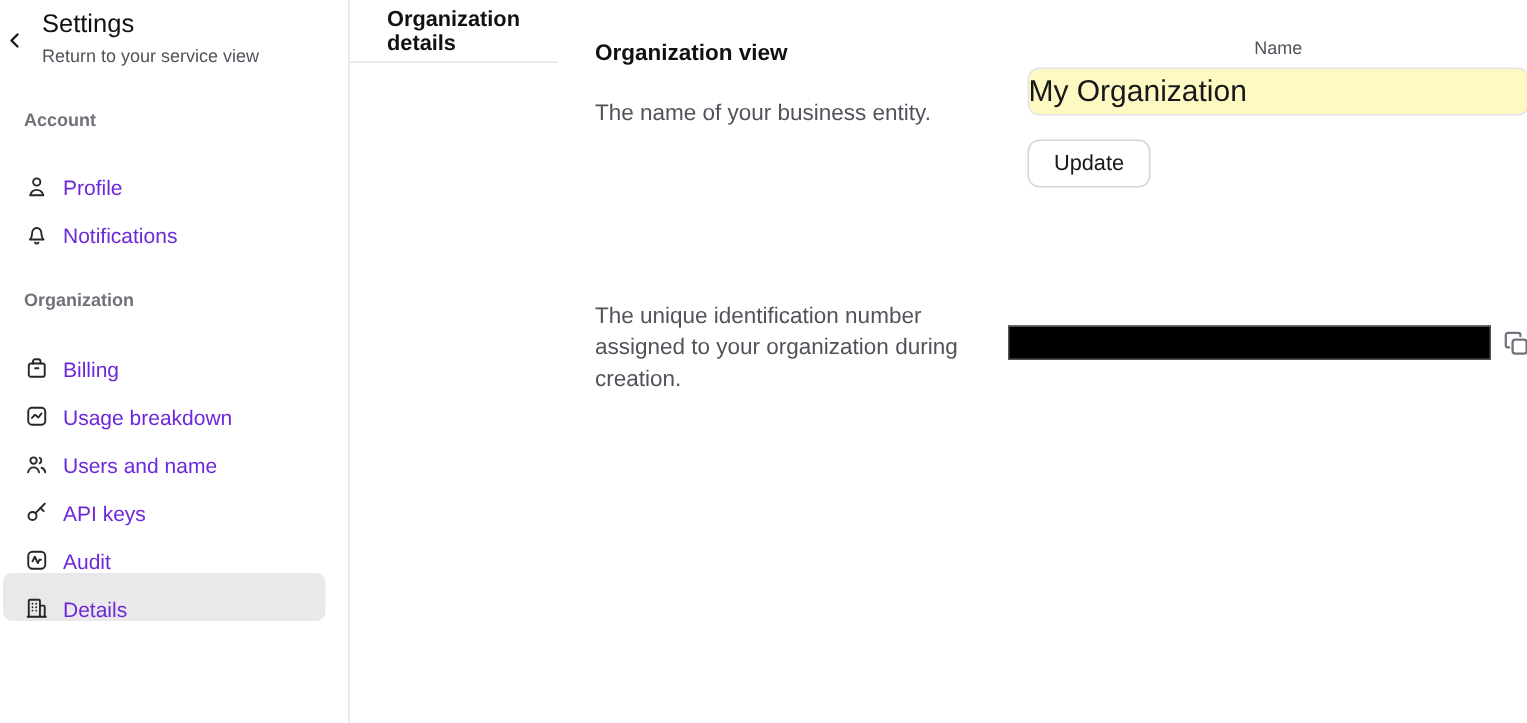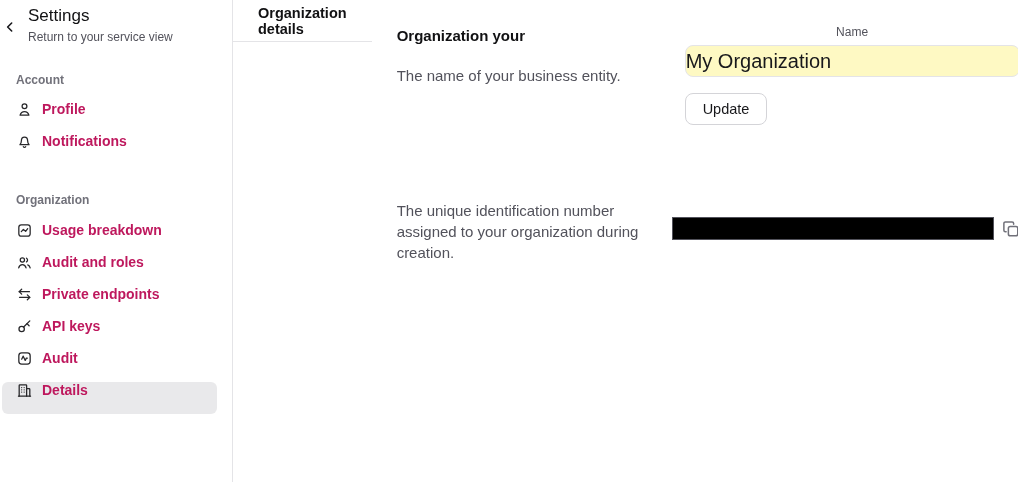--- a/index.html
+++ b/index.html
@@ -52,29 +52,28 @@
     font-size: 12px;
     font-weight: bold;
     color: #71717a;
     margin: 28px 16px 0 16px;
     line-height: 14px;
   }
   .nav { margin-top: 14px; }
   .nav-org { margin-top: 15px; }
   .nav-item {
     display: flex;
-    align-items: flex-start;
+    align-items: flex-end;
     height: 32px;
     margin: 0 15px 0 2px;
     padding-left: 14px;
     border-radius: 6px;
     font-size: 14px;
-    color: #be185d;
+    color: #6d28d9;
     cursor: pointer;
-    font-weight: bold;
   }
   .nav-item .icon {
     width: 17px;
     height: 17px;
     margin-right: 9px;
     color: #27272a;
     flex: 0 0 17px;
   }
   .nav-item.selected { background: #e9e9eb; }
 
@@ -201,47 +200,46 @@
       </span>
       <span>Notifications</span>
     </div>
   </nav>
 
   <div class="section-label">Organization</div>
   <nav class="nav nav-org">
     <div class="nav-item">
       <span class="icon">
         <svg viewBox="0 0 24 24" fill="none" stroke="currentColor" stroke-width="1.8" stroke-linecap="round" stroke-linejoin="round">
+            <rect x="4.5" y="7.5" width="15" height="12.5" rx="2"></rect>
+            <path d="M8.5 7.5v-2a2 2 0 0 1 2-2h3a2 2 0 0 1 2 2v2"></path>
+            <path d="M10.5 12h3"></path>
+          </svg>
+      </span>
+      <span>Billing</span>
+    </div>
+    <div class="nav-item">
+      <span class="icon">
+        <svg viewBox="0 0 24 24" fill="none" stroke="currentColor" stroke-width="1.8" stroke-linecap="round" stroke-linejoin="round">
             <rect x="4" y="4" width="16" height="16" rx="3.5"></rect>
             <path d="m7.5 13.6 2.9-3.1 3.2 2.6 2.9-3.7"></path>
           </svg>
       </span>
       <span>Usage breakdown</span>
     </div>
     <div class="nav-item">
       <span class="icon">
         <svg viewBox="0 0 24 24" fill="none" stroke="currentColor" stroke-width="1.8" stroke-linecap="round" stroke-linejoin="round">
             <circle cx="9" cy="8.5" r="3"></circle>
             <path d="M3.8 19.5c.8-3 2.9-4.6 5.2-4.6s4.4 1.6 5.2 4.6"></path>
             <path d="M14.8 5.9a3 3 0 0 1 0 5.2"></path>
             <path d="M16.6 15.3c1.7.6 2.9 2 3.4 4.2"></path>
           </svg>
       </span>
-      <span>Audit and roles</span>
-    </div>
-    <div class="nav-item">
-      <span class="icon">
-        <svg viewBox="0 0 24 24" fill="none" stroke="currentColor" stroke-width="1.8" stroke-linecap="round" stroke-linejoin="round">
-            <path d="M8 4.5 4.5 8 8 11.5"></path>
-            <path d="M4.5 8H19"></path>
-            <path d="m16 12.5 3.5 3.5-3.5 3.5"></path>
-            <path d="M19.5 16H5"></path>
-          </svg>
-      </span>
-      <span>Private endpoints</span>
+      <span>Users and name</span>
     </div>
     <div class="nav-item">
       <span class="icon">
         <svg viewBox="0 0 24 24" fill="none" stroke="currentColor" stroke-width="1.8" stroke-linecap="round" stroke-linejoin="round">
             <circle cx="8" cy="15.5" r="3.8"></circle>
             <path d="M10.8 12.8 19.5 4"></path>
             <path d="m15.5 8 3 3"></path>
           </svg>
       </span>
       <span>API keys</span>
@@ -269,21 +267,21 @@
   </nav>
 </aside>
 
 <main class="main">
   <header class="main-header">Organization details</header>
 
   <div class="main-content">
 
     <section class="settings-row">
       <div class="row-left">
-        <h2 class="row-title">Organization your</h2>
+        <h2 class="row-title">Organization view</h2>
         <p class="row-desc">The name of your business entity.</p>
       </div>
       <div class="row-right">
         <label class="field-label">Name</label>
         <input type="text" class="text-input" value="My Organization" style="">
         <button class="update-button">Update</button>
       </div>
     </section>
 
     <section class="settings-row row-org-id">

